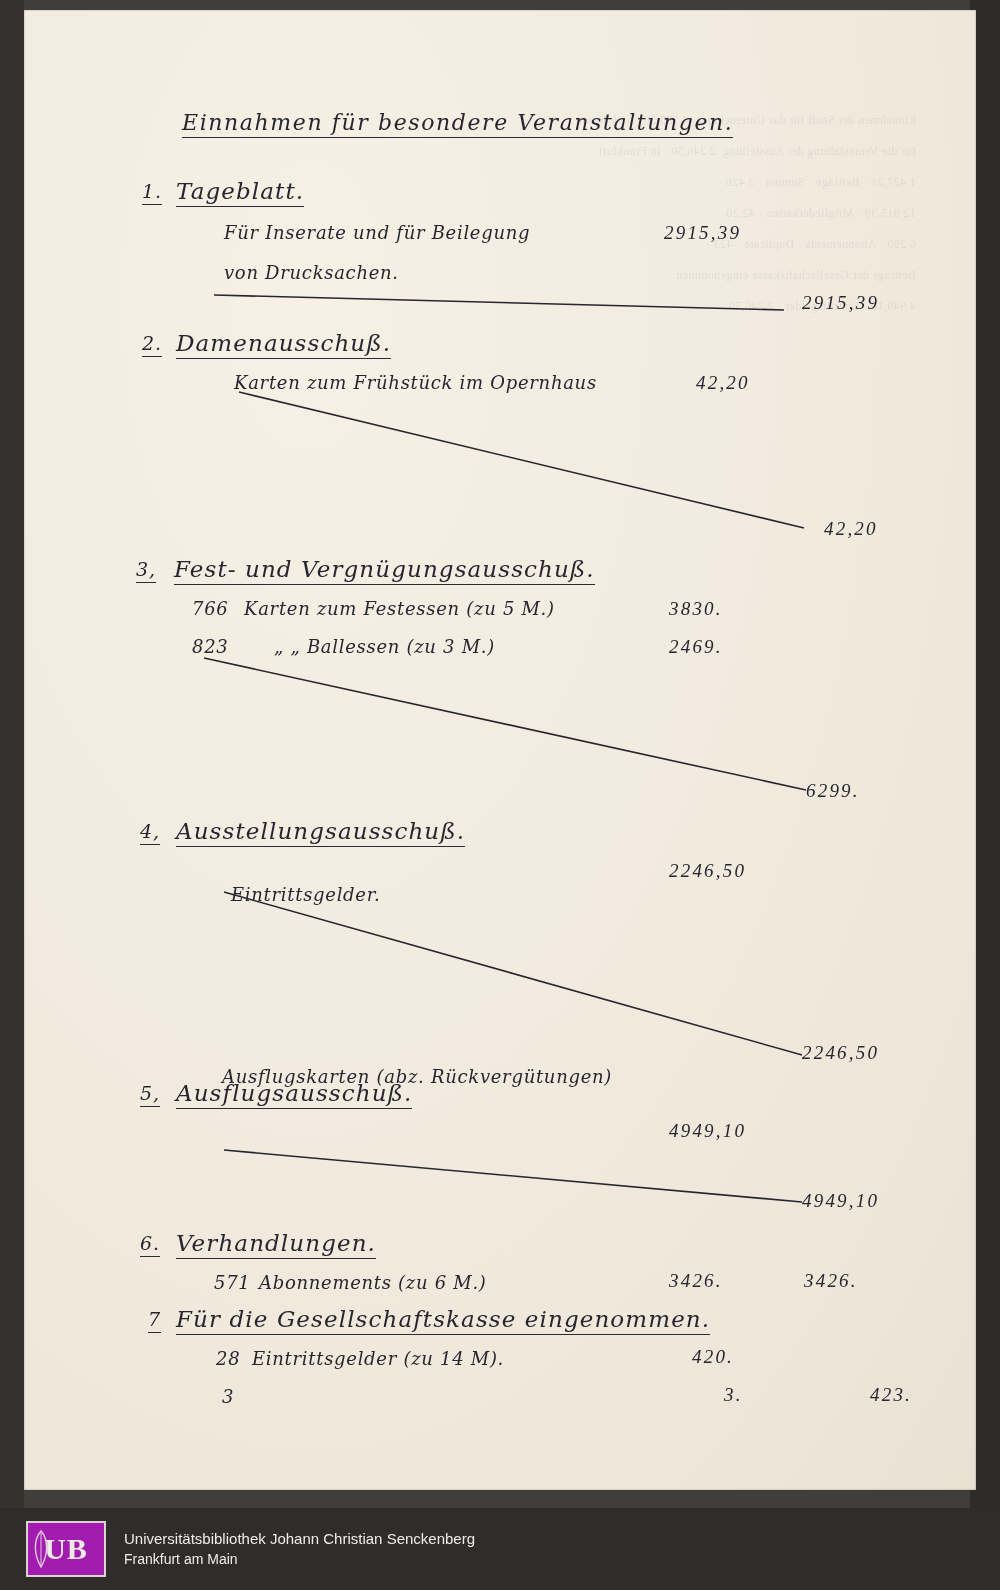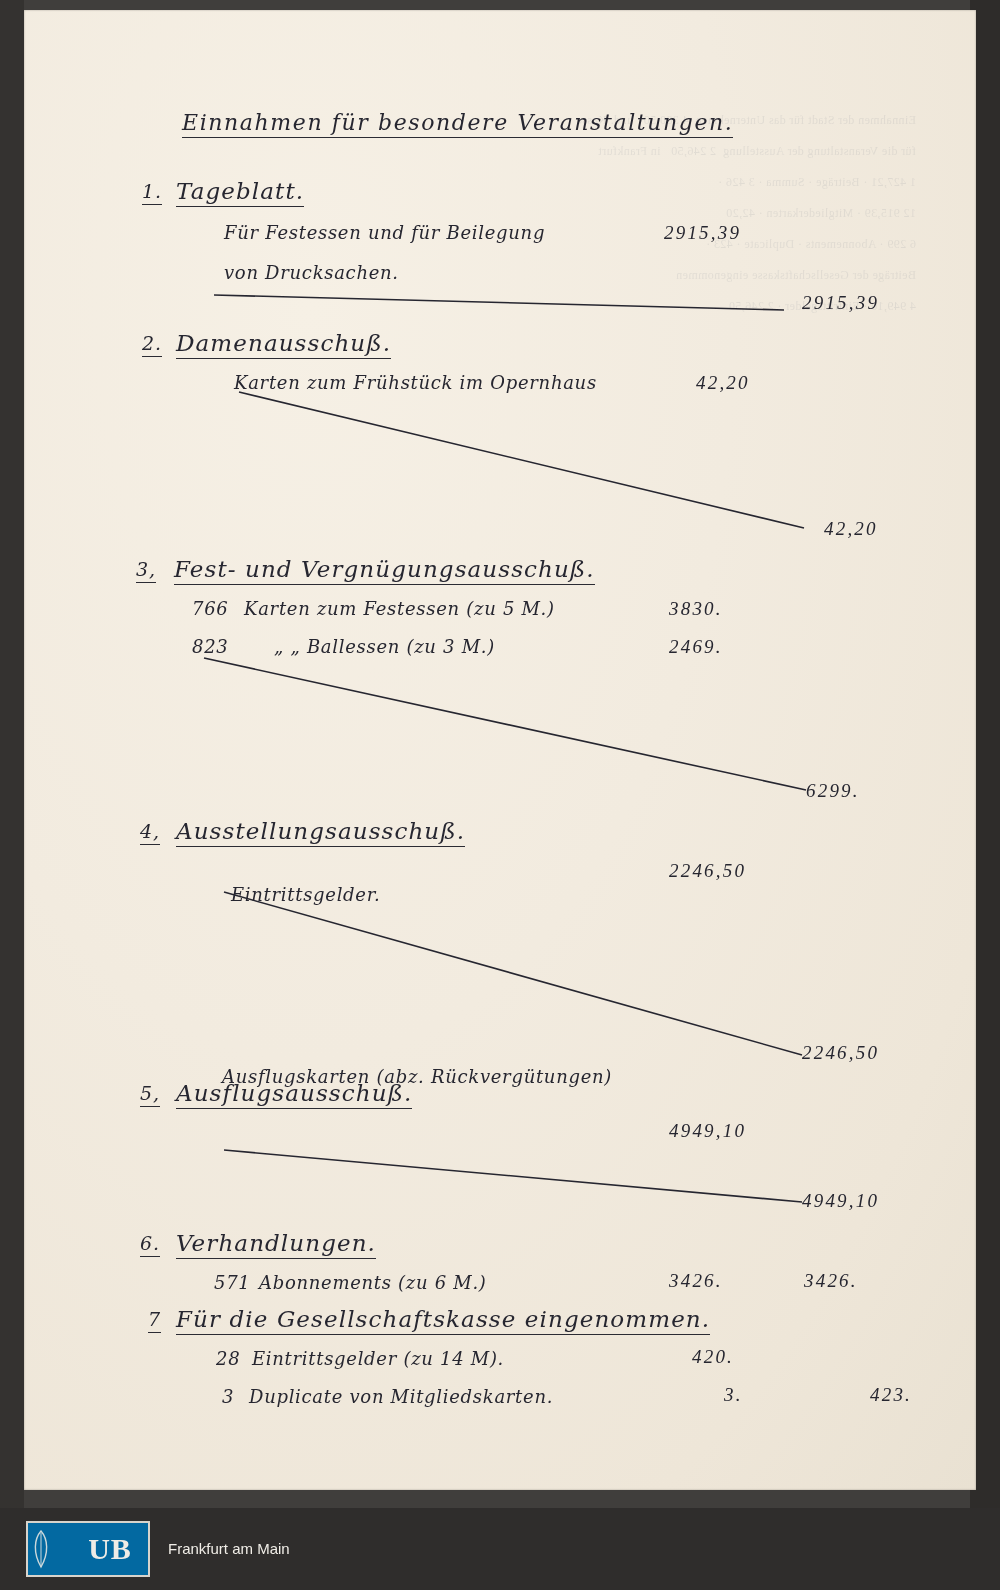--- a/index.html
+++ b/index.html
@@ -126,22 +126,21 @@
     border: 2px solid #d8d4cc;
     color: #efece6;
     display: flex;
     align-items: center;
     justify-content: center;
     font-family: "Liberation Serif", serif;
     font-weight: bold;
     font-size: 30px;
     letter-spacing: 1px;
     position: relative;
-    background: #0369a1;
-    padding-left: 44px;
+    background: #a21caf;
   }
   .ub-logo .leaf {
     position: absolute;
     left: 4px;
     top: 6px;
     width: 18px;
     height: 40px;
     opacity: 0.85;
   }
   .footer-text {
@@ -177,21 +176,21 @@
       <line x1="200" y1="1140" x2="778" y2="1192" stroke="#262630" stroke-width="1.6"></line>
     </svg>
 
     <div class="handwrite">
 
       <div class="hw title u" style="left:158px; top:100px;">Einnahmen für besondere Veranstaltungen.</div>
 
       <div class="hw num u" style="left:118px; top:170px;">1.</div>
       <div class="hw head u" style="left:152px; top:168px;">Tageblatt.</div>
 
-      <div class="hw body" style="left:200px; top:212px;">Für Festessen und für Beilegung</div>
+      <div class="hw body" style="left:200px; top:212px;">Für Inserate und für Beilegung</div>
       <div class="hw amount" style="left:640px; top:212px;">2915,39</div>
       <div class="hw body" style="left:200px; top:252px;">von Drucksachen.</div>
 
       <div class="hw amount" style="left:778px; top:282px;">2915,39</div>
 
       <div class="hw num u" style="left:118px; top:322px;">2.</div>
       <div class="hw head u" style="left:152px; top:320px;">Damenausschuß.</div>
 
       <div class="hw body" style="left:210px; top:362px;">Karten zum Frühstück im Opernhaus</div>
       <div class="hw amount" style="left:672px; top:362px;">42,20</div>
@@ -236,32 +235,32 @@
       <div class="hw amount" style="left:780px; top:1260px;">3426.</div>
 
       <div class="hw num u" style="left:124px; top:1298px;">7</div>
       <div class="hw head u" style="left:152px; top:1296px;">Für die Gesellschaftskasse eingenommen.</div>
 
       <div class="hw body" style="left:192px; top:1338px;">28</div>
       <div class="hw body" style="left:228px; top:1338px;">Eintrittsgelder (zu 14 M).</div>
       <div class="hw amount" style="left:668px; top:1336px;">420.</div>
 
       <div class="hw body" style="left:198px; top:1376px;">3</div>
-      <div class="hw body" style="left:225px; top:1376px;">Duplicate von Mitgliedskarten.</div>
       <div class="hw amount" style="left:700px; top:1374px;">3.</div>
       <div class="hw amount" style="left:800px; top:1374px;margin-left:46px;">423.</div>
 
     </div>
   </div>
 
   <div class="footer">
     <div class="ub-logo">
       <svg class="leaf" viewBox="0 0 18 40">
         <path d="M9 2 C2 10 1 24 9 38 C17 24 16 10 9 2 Z" fill="none" stroke="#efece6" stroke-width="1.4"></path>
         <path d="M9 4 L9 38" stroke="#efece6" stroke-width="1"></path>
       </svg>
       <span>UB</span>
     </div>
     <div class="footer-text">
+      <div>Universitätsbibliothek Johann Christian Senckenberg</div>
       <div>Frankfurt am Main</div>
     </div>
   </div>
 </div>
 
 </body></html>

